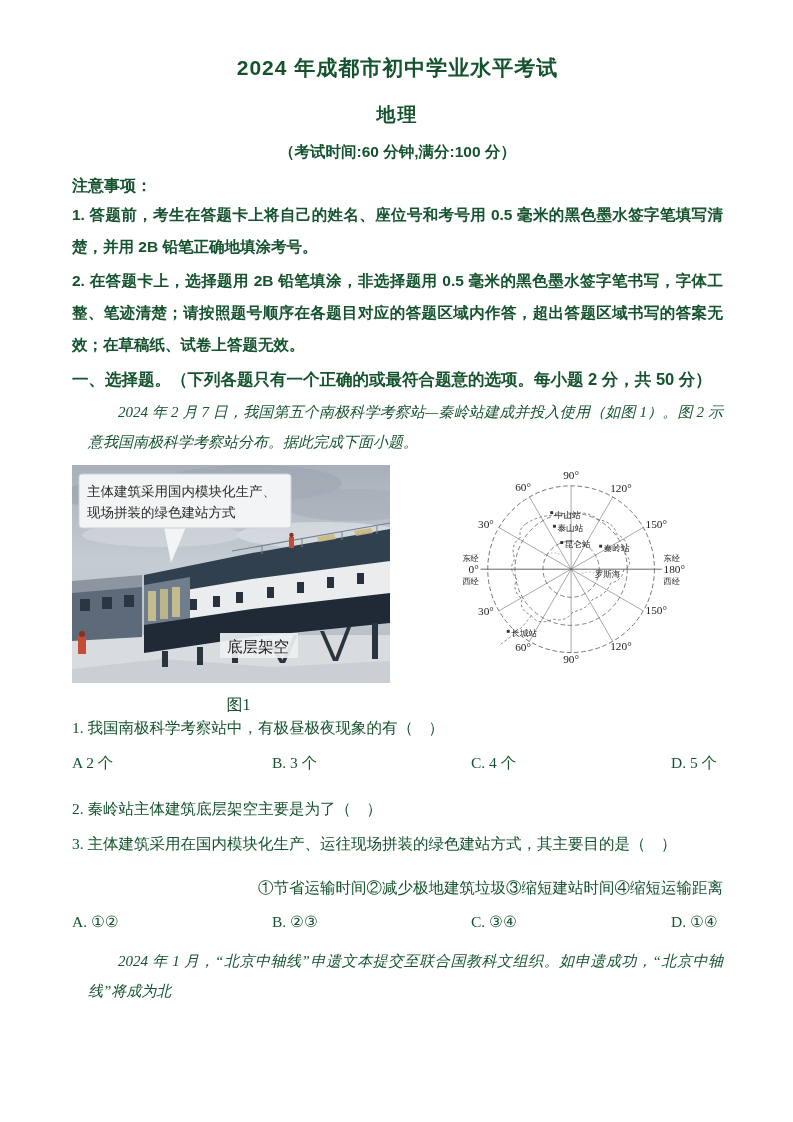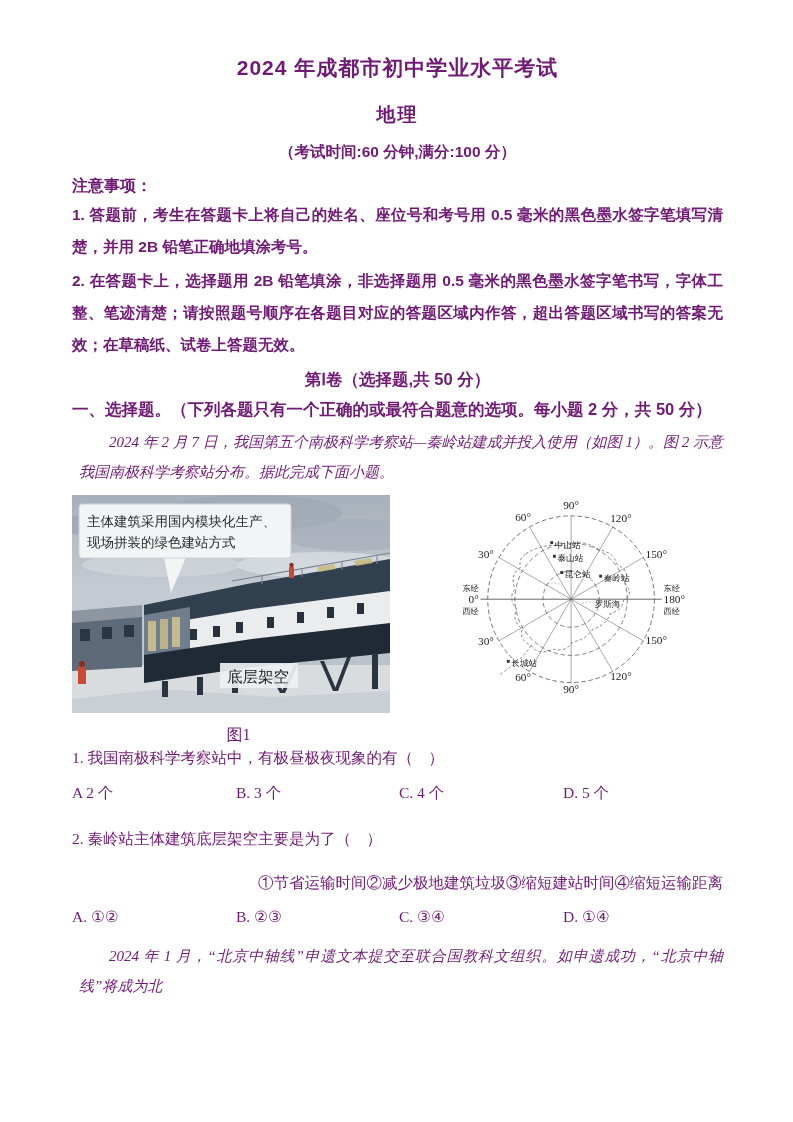--- a/index.html
+++ b/index.html
@@ -1,19 +1,19 @@
 <!DOCTYPE html>
 <html><head>
 <meta charset="utf-8">
 <style>
   html,body{margin:0;padding:0;background:#888;}
   .page{
     width:793px;height:1122px;background:#ffffff;margin:0 auto;
     box-sizing:border-box;padding:54px 70px 0 72px;
-    font-family:"Liberation Serif",serif;color:#701a75;overflow:hidden;
+    font-family:"Liberation Serif",serif;color:#14532d;overflow:hidden;
   }
   .hd-title{
     text-align:center;font-family:"Liberation Sans",sans-serif;
     font-weight:bold;font-size:21px;letter-spacing:1px;
   }
   .hd-subject{
     text-align:center;font-family:"Liberation Sans",sans-serif;
     font-weight:bold;font-size:19px;margin-top:20px;letter-spacing:2px;
   }
   .hd-info{
@@ -30,34 +30,34 @@
   }
   .part1{
     text-align:center;font-family:"Liberation Sans",sans-serif;
     font-weight:bold;font-size:16.5px;margin-top:8px;
   }
   .mc-head{
     font-family:"Liberation Sans",sans-serif;font-weight:bold;
     font-size:16.5px;margin-top:8px;
   }
   .intro{
-    font-size:15px;line-height:30px;margin:6px 0 0 7px;
+    font-size:15px;line-height:30px;margin:6px 0 0 16px;
     text-indent:2em;font-style:italic;text-align:justify;
   }
   .figrow{display:flex;align-items:flex-start;margin-top:8px;}
   .figcol1{width:382px;}
   .figcol2{width:302px;margin-left:16px;}
   .figcap{
     text-align:center;font-size:16px;margin-top:8px;
   }
   .q-text{font-size:15.5px;margin-top:2px;}
   .q-sub{font-size:15.5px;margin-top:23px;text-align:right;}
   .opts4{
     display:grid;grid-template-columns:164px 163px 164px auto;
-    font-size:15.5px;margin-top:14px;
+    font-size:15.5px;margin-top:14px;gap:36px;
   }
   .opts2{
     display:grid;grid-template-columns:327px auto;
     font-size:15.5px;margin-top:13px;line-height:31px;
   }
   .intro-last{margin-top:15px;}
   svg text{font-family:"Liberation Serif",serif;}
 </style>
 </head>
 <body>
@@ -65,21 +65,20 @@
 <div class="page">
 
   <div class="hd-title">2024 年成都市初中学业水平考试</div>
   <div class="hd-subject">地理</div>
   <div class="hd-info">（考试时间:60 分钟,满分:100 分）</div>
 
   <div class="notice-h">注意事项：</div>
   <p class="notice-p">1. 答题前，考生在答题卡上将自己的姓名、座位号和考号用 0.5 毫米的黑色墨水签字笔填写清楚，并用 2B 铅笔正确地填涂考号。</p>
   <p class="notice-p">2. 在答题卡上，选择题用 2B 铅笔填涂，非选择题用 0.5 毫米的黑色墨水签字笔书写，字体工整、笔迹清楚；请按照题号顺序在各题目对应的答题区域内作答，超出答题区域书写的答案无效；在草稿纸、试卷上答题无效。</p>
 
-  <div class="part1">第Ⅰ卷（选择题,共 50 分）</div>
   <div class="mc-head">一、选择题。（下列各题只有一个正确的或最符合题意的选项。每小题 2 分，共 50 分）</div>
 
   <p class="intro">2024 年 2 月 7 日，我国第五个南极科学考察站—秦岭站建成并投入使用（如图 1）。图 2 示意我国南极科学考察站分布。据此完成下面小题。</p>
 
   <div class="figrow">
 
     <div class="figcol1">
       <svg width="318" height="218" viewBox="0 0 318 218">
         <defs>
           <linearGradient id="sky" x1="0" y1="0" x2="0" y2="1">
@@ -218,20 +217,21 @@
   <div class="q-text">1. 我国南极科学考察站中，有极昼极夜现象的有（　）</div>
   <div class="opts4">
     <span>A  2 个</span>
     <span>B. 3 个</span>
     <span>C. 4 个</span>
     <span>D. 5 个</span>
   </div>
 
   <div class="q-text" style="margin-top:25px;">2. 秦岭站主体建筑底层架空主要是为了（　）</div>
 
+  <div class="q-text" style="margin-top:14px;">3. 主体建筑采用在国内模块化生产、运往现场拼装的绿色建站方式，其主要目的是（　）</div>
   <div class="q-sub">①节省运输时间②减少极地建筑垃圾③缩短建站时间④缩短运输距离</div>
   <div class="opts4">
     <span>A. ①②</span>
     <span>B. ②③</span>
     <span>C. ③④</span>
     <span>D. ①④</span>
   </div>
 
   <p class="intro intro-last">2024 年 1 月，“北京中轴线”申遗文本提交至联合国教科文组织。如申遗成功，“北京中轴线”将成为北</p>
 

